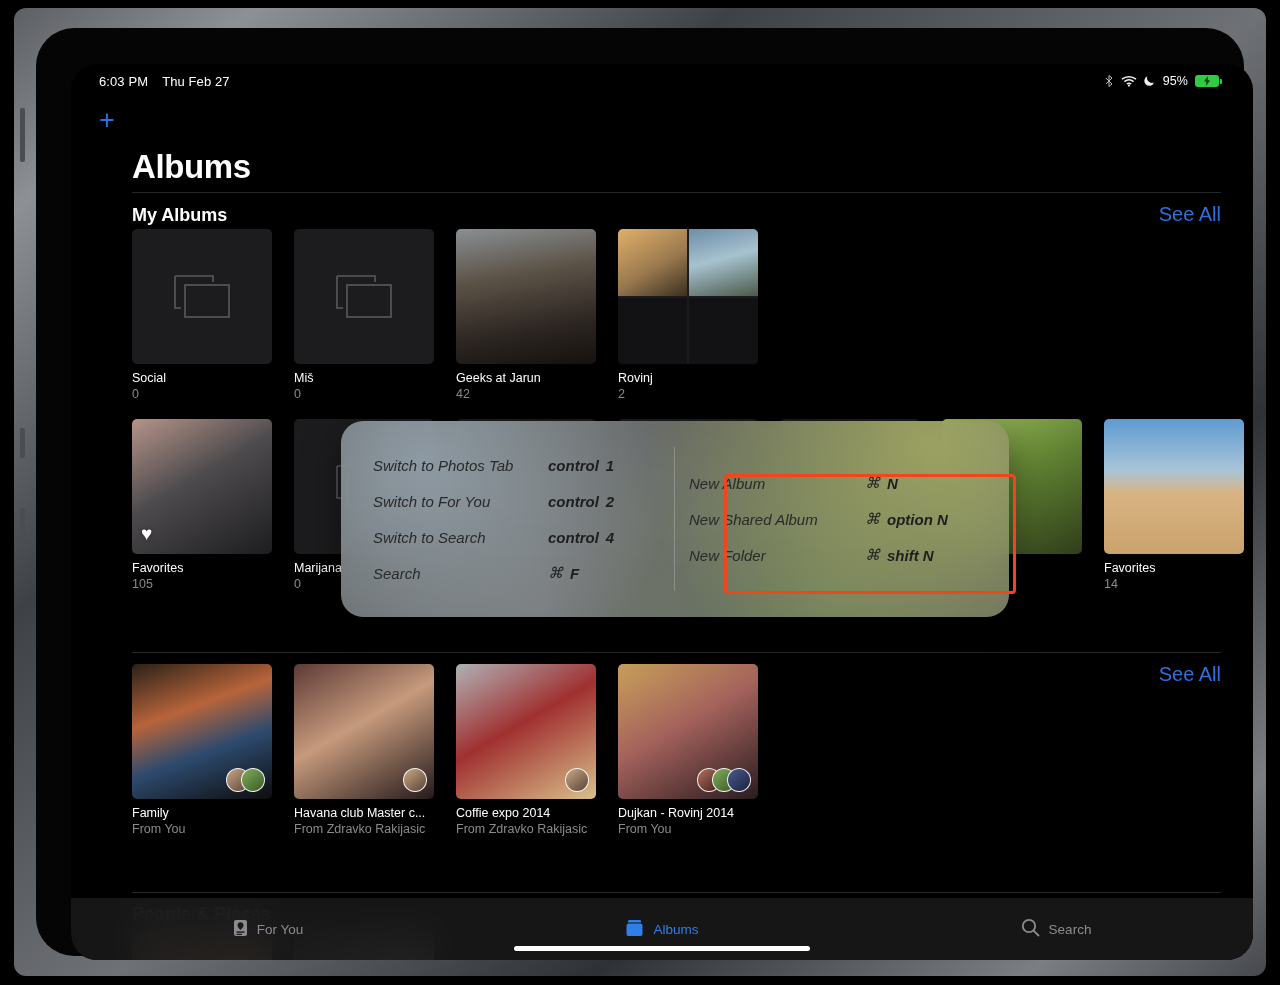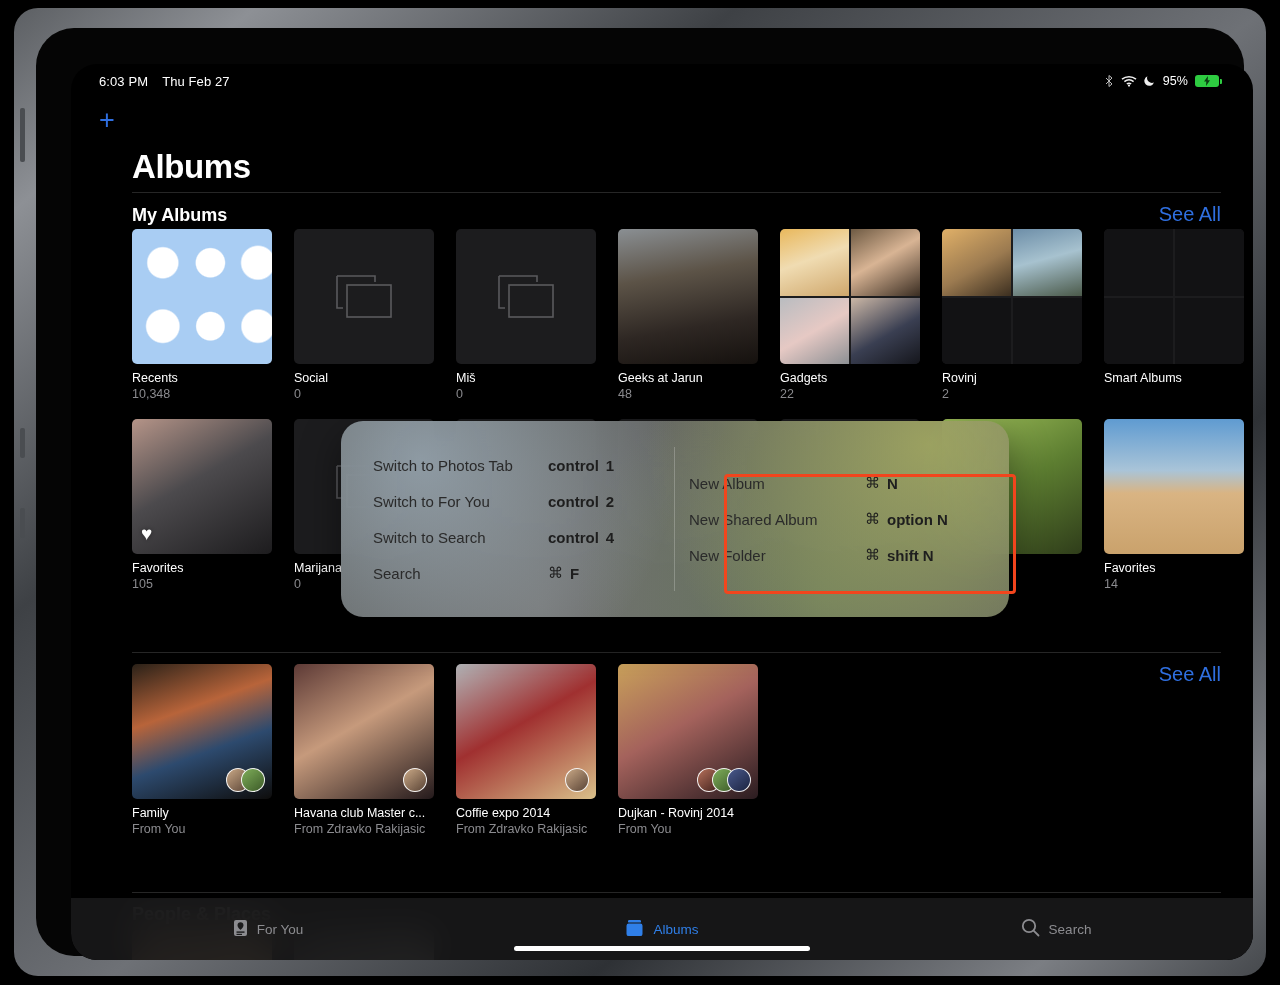--- a/index.html
+++ b/index.html
@@ -8,21 +8,21 @@
     background: #000;
     font-family: "Liberation Sans", sans-serif;
     overflow: hidden;
   }
 
   
   #device-frame {
     position: absolute;
     left: 14px; top: 8px;
     width: 1252px; height: 968px;
-    border-radius: 24px;
+    border-radius: 12px;
     background: linear-gradient(140deg,#5c5f63 0%, #8d9095 10%, #3e4145 30%, #6e7176 52%, #2e3135 72%, #7b7e83 90%, #45484c 100%);
     box-shadow: 0 0 22px rgba(0,0,0,.9);
   }
   #device-bezel {
     position: absolute;
     left: 22px; top: 20px;
     width: 1208px; height: 928px;
     border-radius: 38px;
     background: #050505;
   }
@@ -139,21 +139,21 @@
       radial-gradient(circle at 88% 12%, rgba(176,182,96,.72), transparent 46%),
       radial-gradient(circle at 72% 90%, rgba(120,150,90,.45), transparent 48%),
       radial-gradient(circle at 30% 95%, rgba(150,150,150,.4), transparent 50%),
       rgba(110,112,110,.86);
     backdrop-filter: blur(24px);
     box-shadow: 0 14px 40px rgba(0,0,0,.45);
     z-index: 20;
     display: flex; align-items: center;
     padding: 0 18px;
   }
-  .sc-col { width: 50%; padding: 0 14px; }
+  .sc-col { width: 50%; padding: 0 14px; font-style: italic; }
   #shortcut-col-left { border-right: 1px solid rgba(255,255,255,.22); }
   .sc-row {
     display: flex; align-items: center; height: 36px;
     font-size: 15px; color: #2a2a2a;
   }
   .sc-label { flex: 1; }
   .sc-keys { width: 112px; display: flex; gap: 7px; align-items: flex-end; color:#1e1e1e; }
   .sc-keys .mod { font-weight: bold; }
   .sc-keys .cmd { font-size: 15px; }
   #shortcut-highlight-box {
@@ -260,25 +260,20 @@
         <div id="page-title">Albums</div>
         <div class="hr" id="divider-title"></div>
 
         <div class="section-head" id="head-my-albums">
           <span class="sh-title">My Albums</span>
           <span class="sh-link">See All</span>
         </div>
 
         <div class="album-row" id="my-albums-row-1">
 
-          <div class="album-cell">
-            <div class="album-thumb ph-recents"></div>
-            <div class="album-name">Recents</div>
-            <div class="album-count">10,348</div>
-          </div>
 
           <div class="album-cell">
             <div class="album-thumb">
               <svg class="ph-stack" width="62" height="50" viewBox="0 0 62 50">
                 <path d="M4 4h38v6" fill="none" stroke="#5a5a5d" stroke-width="1.6"></path>
                 <path d="M4 4v32h6" fill="none" stroke="#5a5a5d" stroke-width="1.6"></path>
                 <rect x="14" y="13" width="44" height="32" fill="none" stroke="#5a5a5d" stroke-width="1.6"></rect>
               </svg>
             </div>
             <div class="album-name">Social</div>
@@ -293,61 +288,37 @@
                 <rect x="14" y="13" width="44" height="32" fill="none" stroke="#5a5a5d" stroke-width="1.6"></rect>
               </svg>
             </div>
             <div class="album-name">Miš</div>
             <div class="album-count">0</div>
           </div>
 
           <div class="album-cell">
             <div class="album-thumb ph-geeks"></div>
             <div class="album-name">Geeks at Jarun</div>
-            <div class="album-count">48</div>
-          </div>
-
-          <div class="album-cell">
-            <div class="album-thumb">
-              <div class="collage g4">
-                <div class="tile ph-watch"></div>
-                <div class="tile ph-buds"></div>
-                <div class="tile ph-case"></div>
-                <div class="tile ph-phone"></div>
-              </div>
-            </div>
-            <div class="album-name">Gadgets</div>
-            <div class="album-count">22</div>
-          </div>
+            <div class="album-count">42</div>
+          </div>
+
 
           <div class="album-cell">
             <div class="album-thumb">
               <div class="collage g4">
                 <div class="tile ph-beach"></div>
                 <div class="tile ph-sea"></div>
                 <div class="tile"></div>
                 <div class="tile"></div>
               </div>
             </div>
             <div class="album-name">Rovinj</div>
             <div class="album-count">2</div>
           </div>
 
-          <div class="album-cell">
-            <div class="album-thumb">
-              <div class="collage g4">
-                <div class="tile"></div>
-                <div class="tile"></div>
-                <div class="tile"></div>
-                <div class="tile"></div>
-              </div>
-            </div>
-            <div class="album-name">Smart Albums</div>
-            <div class="album-count"></div>
-          </div>
 
         </div>
 
         <div class="album-row" id="my-albums-row-2">
 
           <div class="album-cell">
             <div class="album-thumb ph-cat">
               <div id="favorites-heart">♥</div>
             </div>
             <div class="album-name">Favorites</div>

